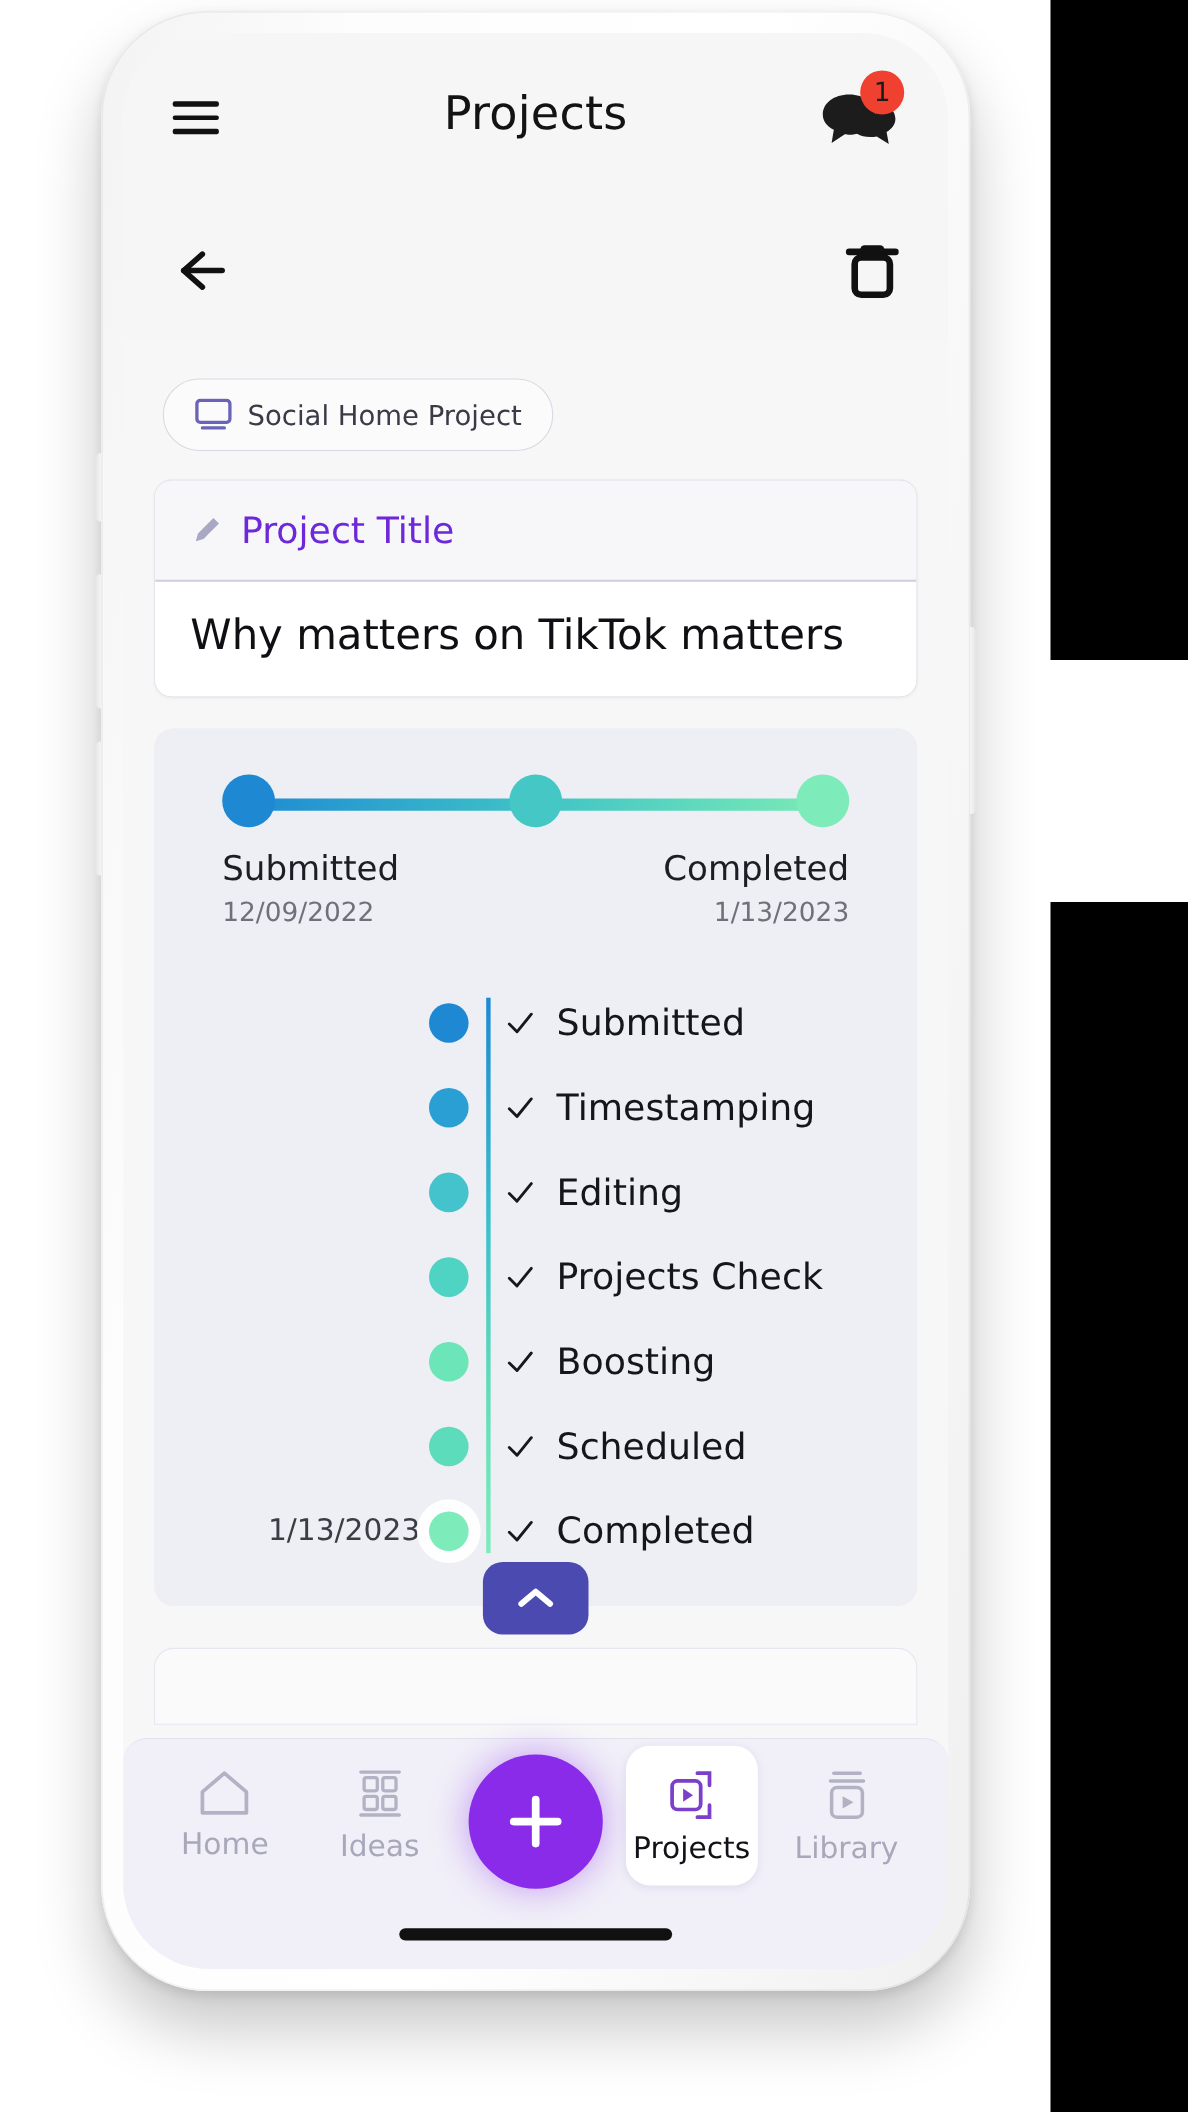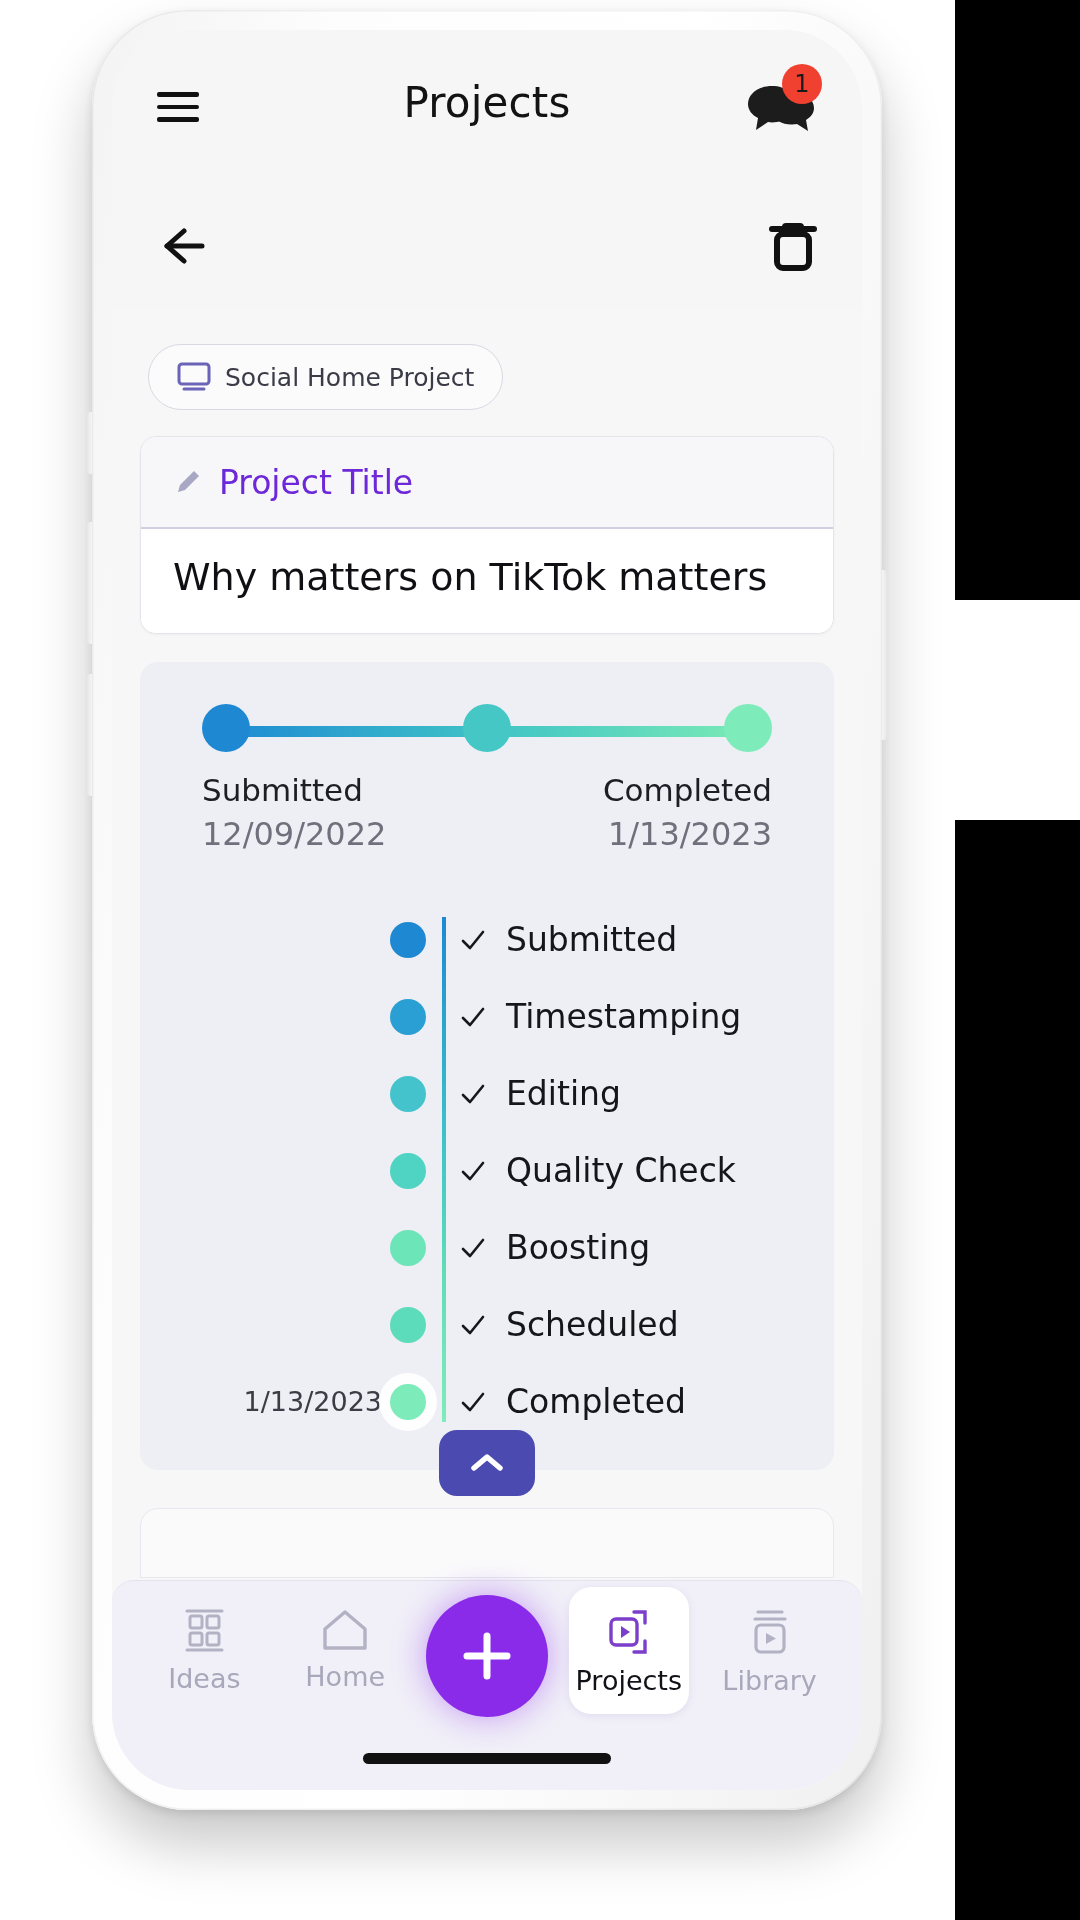--- a/index.html
+++ b/index.html
@@ -113,21 +113,21 @@
   }
   .hnode{position:absolute; top:0; width:48px; height:48px; border-radius:50%;}
   .hn1{left:0;  background:#1e89d2;}
   .hn2{left:calc(50% - 24px); background:#45c7c6;}
   .hn3{right:0; background:#7debba;}
   .hlabels{display:flex; justify-content:space-between; margin:14px 62px 0;}
   .hlab{text-align:center; width:300px;}
   .hl-left{text-align:left;}
   .hl-right{text-align:right;}
   .hl-name{font-size:31px; color:#1d1d25;}
-  .hl-date{font-size:32px; color:#6f707c; margin-top:7px;}
+  .hl-date{font-size:24px; color:#6f707c; margin-top:7px;}
 
   
   .vsteps{margin-top:48px; position:relative;}
   .vrail{
     position:absolute; left:302px; top:16px; bottom:18px; width:4px;
     background:linear-gradient(180deg,#1e89d2 0%, #39bfcb 40%, #60dcb9 70%, #7eecbb 100%);
   }
   .vrow{display:flex; align-items:center; height:77px; position:relative;}
   .vdate{
     width:268px; text-align:right; padding-right:26px;
@@ -308,21 +308,21 @@
               </svg>
             <div class="vlabel">Editing</div>
           </div>
 
           <div class="vrow">
             <div class="vdate"></div>
             <div class="vdot" style="background:#4fd3c2"></div>
             <svg class="vcheck" viewBox="0 0 26 26">
                 <path d="M3 14 L10 21 L23 5" fill="none" stroke="#17171f" stroke-width="2.6" stroke-linecap="round" stroke-linejoin="round"></path>
               </svg>
-            <div class="vlabel">Quality Check</div>
+            <div class="vlabel">Projects Check</div>
           </div>
 
           <div class="vrow">
             <div class="vdate"></div>
             <div class="vdot" style="background:#6ce5b8"></div>
             <svg class="vcheck" viewBox="0 0 26 26">
                 <path d="M3 14 L10 21 L23 5" fill="none" stroke="#17171f" stroke-width="2.6" stroke-linecap="round" stroke-linejoin="round"></path>
               </svg>
             <div class="vlabel">Boosting</div>
           </div>
@@ -351,39 +351,39 @@
             <path d="M7 18 L20 7 L33 18" fill="none" stroke="#fff" stroke-width="5.5" stroke-linecap="round" stroke-linejoin="round"></path>
           </svg>
         </div>
       </div>
 
 
       <div class="ghost-card"></div>
     </div>
 
     <div class="navbar">
+
+      <div class="navitem">
+        <svg width="52" height="46" viewBox="0 0 52 46">
+          <path d="M6 22 L26 5 L46 22 L46 41 L6 41 Z" fill="none" stroke="#b3b2c4" stroke-width="3.4" stroke-linejoin="round"></path>
+        </svg>
+        <span class="nlabel">Home</span>
+      </div>
 
       <div class="navitem">
         <svg width="50" height="48" viewBox="0 0 50 48">
           <rect x="11" y="9" width="12" height="12" rx="2" fill="none" stroke="#b3b2c4" stroke-width="3"></rect>
           <rect x="28" y="9" width="12" height="12" rx="2" fill="none" stroke="#b3b2c4" stroke-width="3"></rect>
           <rect x="11" y="26" width="12" height="12" rx="2" fill="none" stroke="#b3b2c4" stroke-width="3"></rect>
           <rect x="28" y="26" width="12" height="12" rx="2" fill="none" stroke="#b3b2c4" stroke-width="3"></rect>
           <path d="M8 4 L43 4 M8 43 L43 43" stroke="#b3b2c4" stroke-width="3" stroke-linecap="round"></path>
         </svg>
         <span class="nlabel">Ideas</span>
       </div>
 
-      <div class="navitem">
-        <svg width="52" height="46" viewBox="0 0 52 46">
-          <path d="M6 22 L26 5 L46 22 L46 41 L6 41 Z" fill="none" stroke="#b3b2c4" stroke-width="3.4" stroke-linejoin="round"></path>
-        </svg>
-        <span class="nlabel">Home</span>
-      </div>
-
       <div class="fab">
         <svg width="58" height="58" viewBox="0 0 58 58">
           <path d="M29 9 L29 49 M9 29 L49 29" stroke="#fff" stroke-width="7" stroke-linecap="round"></path>
         </svg>
       </div>
 
       <div class="navitem active">
         <svg width="52" height="50" viewBox="0 0 52 50">
           <path d="M31 5 L42 5 L42 16 M42 34 L42 45 L31 45" fill="none" stroke="#7b3fc9" stroke-width="3.4" stroke-linecap="round"></path>
           <rect x="8" y="12" width="26" height="26" rx="5" fill="none" stroke="#7b3fc9" stroke-width="3.4"></rect>

